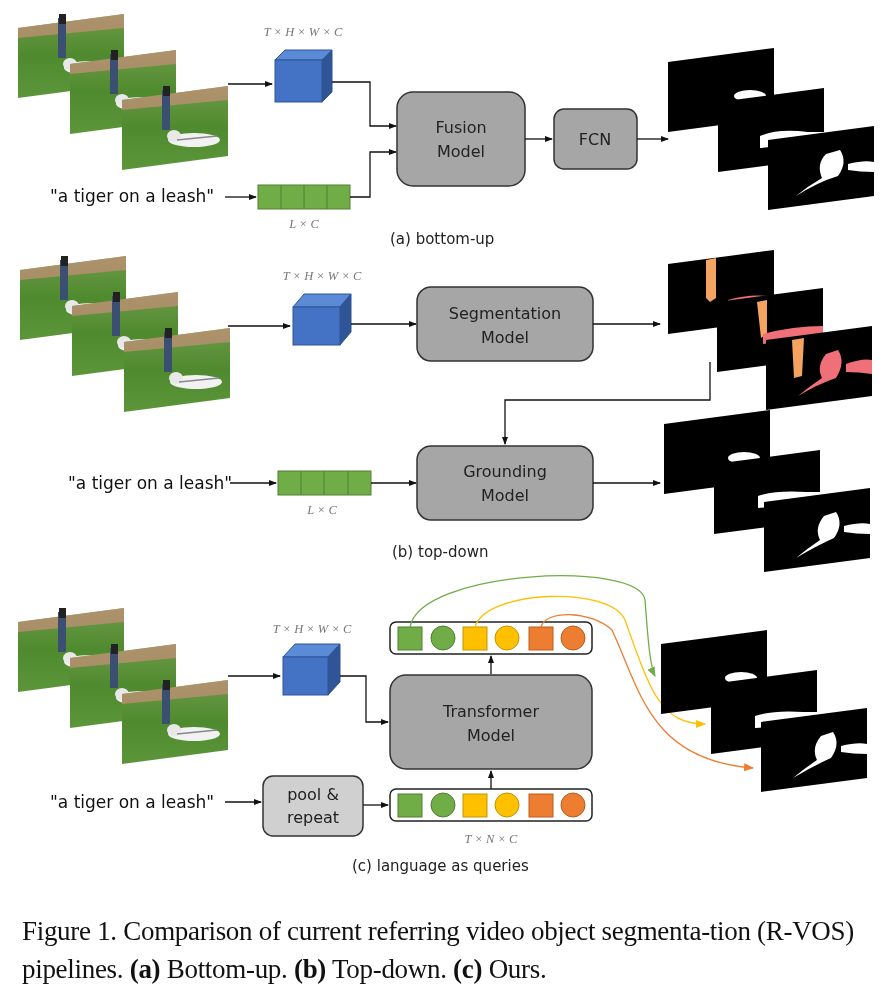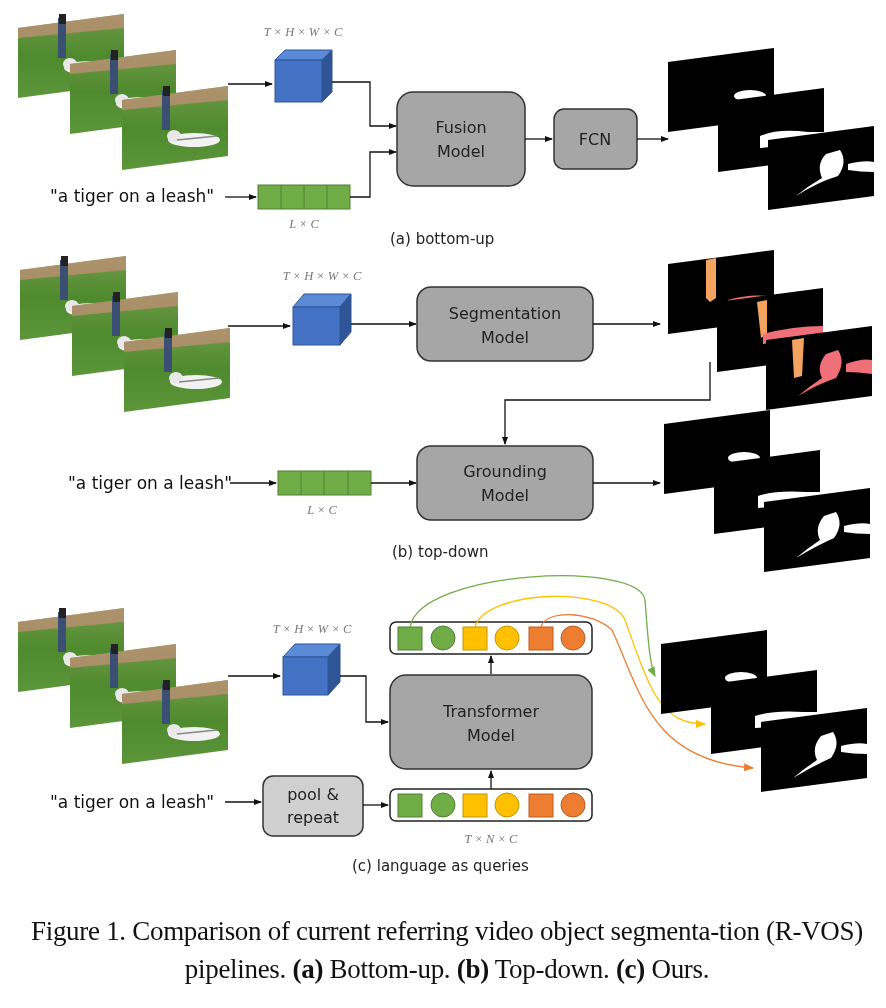--- a/index.html
+++ b/index.html
@@ -3,21 +3,21 @@
 <meta charset="utf-8">
 <style>
   html, body { margin: 0; padding: 0; background: #ffffff; }
   body { width: 886px; height: 1008px; position: relative; overflow: hidden; }
   #fig { position: absolute; left: 0; top: 0; width: 886px; height: 880px; }
   .sans { font-family: "DejaVu Sans", sans-serif; }
   .serif { font-family: "Liberation Serif", serif; }
   .caption {
     position: absolute; left: 22px; top: 912px; width: 850px;
     font-family: "Liberation Serif", serif; font-size: 27px; line-height: 38px;
-    color: #111; letter-spacing: -0.3px; text-align: center;
+    color: #111; letter-spacing: -0.3px;
   }
   .caption b { font-weight: bold; }
 </style>
 </head>
 <body>
 
 <svg id="fig" viewBox="0 0 886 880" xmlns="http://www.w3.org/2000/svg">
   <defs>
     <marker id="arr" markerWidth="8" markerHeight="8" refX="7" refY="4" orient="auto" markerUnits="userSpaceOnUse">
       <path d="M0,1 L8,4 L0,7 z" fill="#111"></path>

